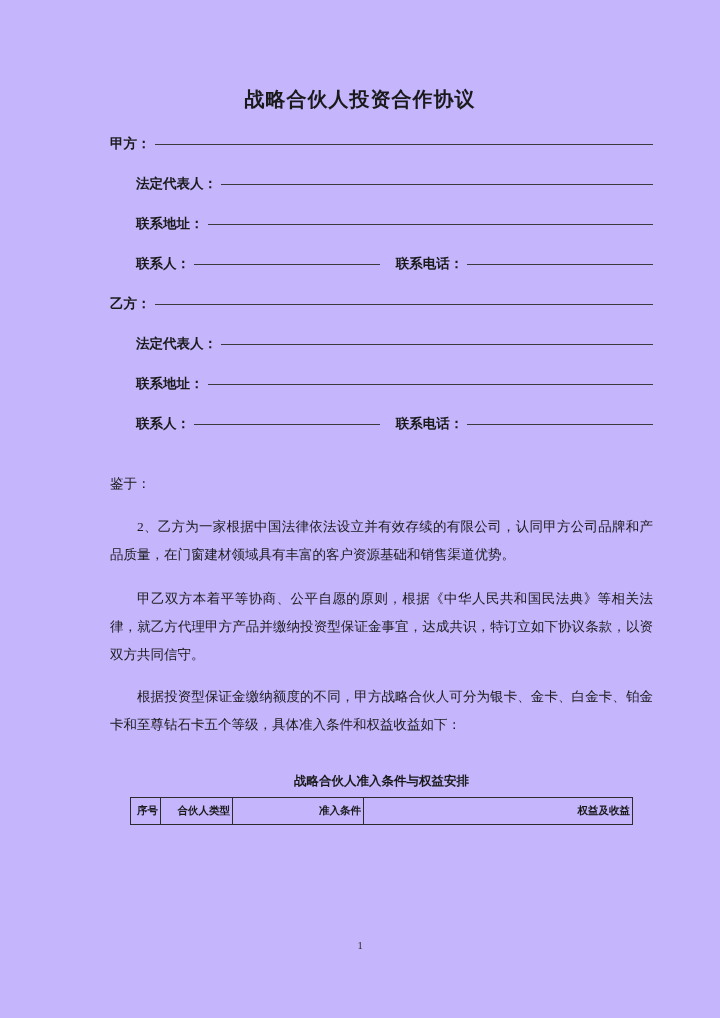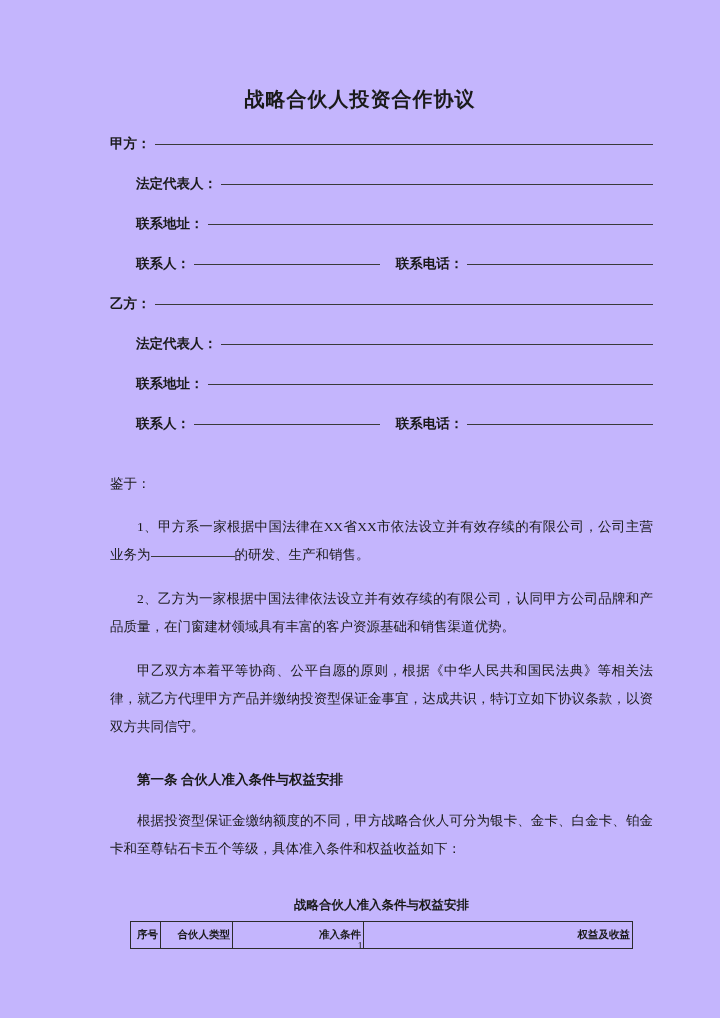--- a/index.html
+++ b/index.html
@@ -179,27 +179,25 @@
       <div class="field-row level-2">
         <span class="field-label">联系人：</span>
         <span class="rule"></span>
         <span class="field-label inline-second">联系电话：</span>
         <span class="rule"></span>
       </div>
     </div>
 
     <div class="plain-line">鉴于：</div>
 
-    <p class="para"><span>1、甲方系一家根据中国法律在XX省XX市依法设立并有效存续的有限公司，公司主营业务为</span><span class="blank-inline"></span><span>的研发、生产和销售。</span></p>
 
     <p class="para">2、乙方为一家根据中国法律依法设立并有效存续的有限公司，认同甲方公司品牌和产品质量，在门窗建材领域具有丰富的客户资源基础和销售渠道优势。</p>
 
     <p class="para">甲乙双方本着平等协商、公平自愿的原则，根据《中华人民共和国民法典》等相关法律，就乙方代理甲方产品并缴纳投资型保证金事宜，达成共识，特订立如下协议条款，以资双方共同信守。</p>
 
-    <div class="section-heading">第一条  合伙人准入条件与权益安排</div>
 
     <p class="para tight">根据投资型保证金缴纳额度的不同，甲方战略合伙人可分为银卡、金卡、白金卡、铂金卡和至尊钻石卡五个等级，具体准入条件和权益收益如下：</p>
 
     <div class="table-caption">战略合伙人准入条件与权益安排</div>
 
     <table class="partner-table">
       <colgroup>
         <col class="c-no">
           <col class="c-type">
           <col class="c-cond">

